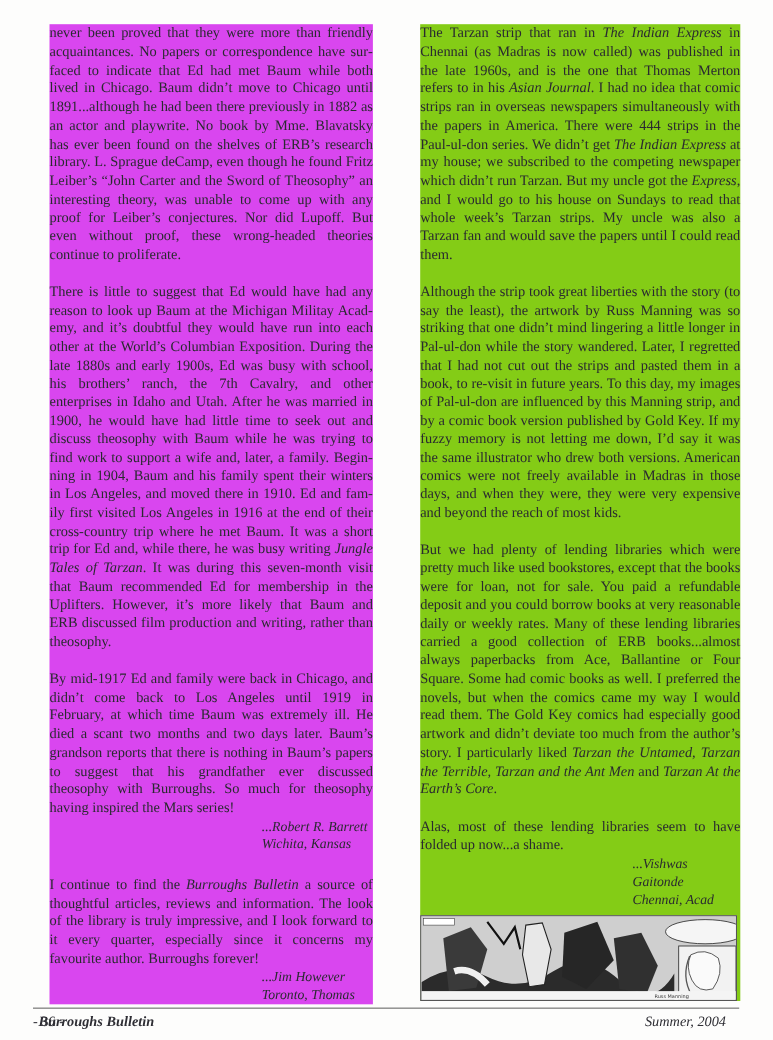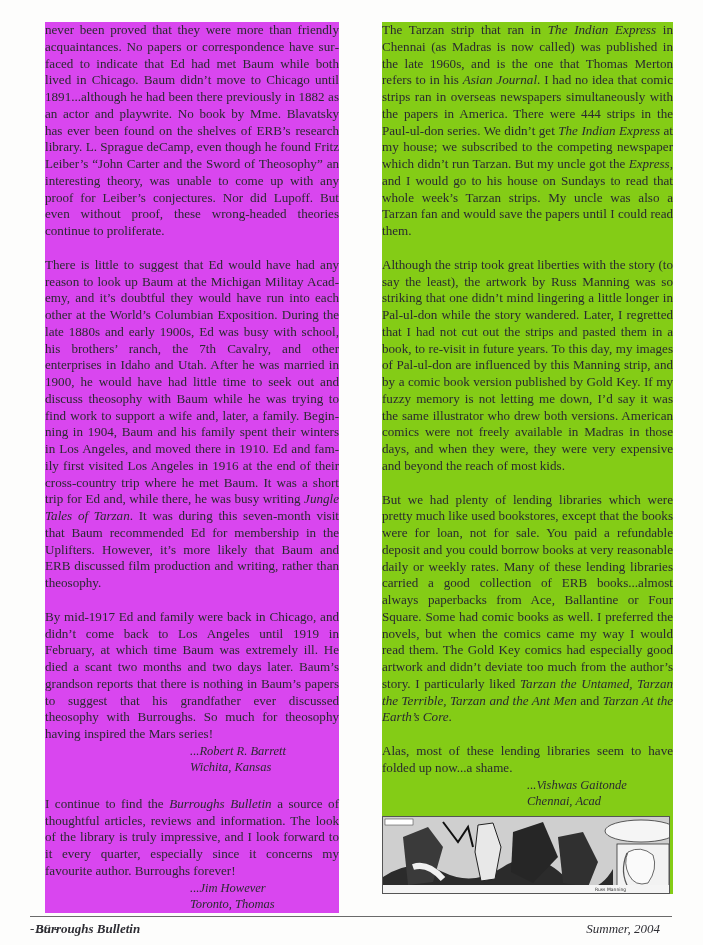--- a/index.html
+++ b/index.html
@@ -24,21 +24,21 @@
   .col-right { left: 382px; width: 291px; background: #84cc16; }
   .col p { margin: 0 0 17px 0; }
   .col p.tight { margin-bottom: 0; }
   .sig {
     margin-left: 145px;
     font-style: italic;
     font-size: 12.5px;
     line-height: 16.5px;
   }
   .sig-right { margin-left: 145px; }
-  .sig div { display: block; }
+  .sig div { display: block; margin-left: 48px; }
   .gap { height: 20px; }
   i, em { font-style: italic; }
   .strip {
     margin-top: 6px;
     margin-left: 0;
     width: 286px; height: 76px;
     position: relative;
     background: #d9d9d9;
     border: 1px solid #555;
     overflow: hidden;

